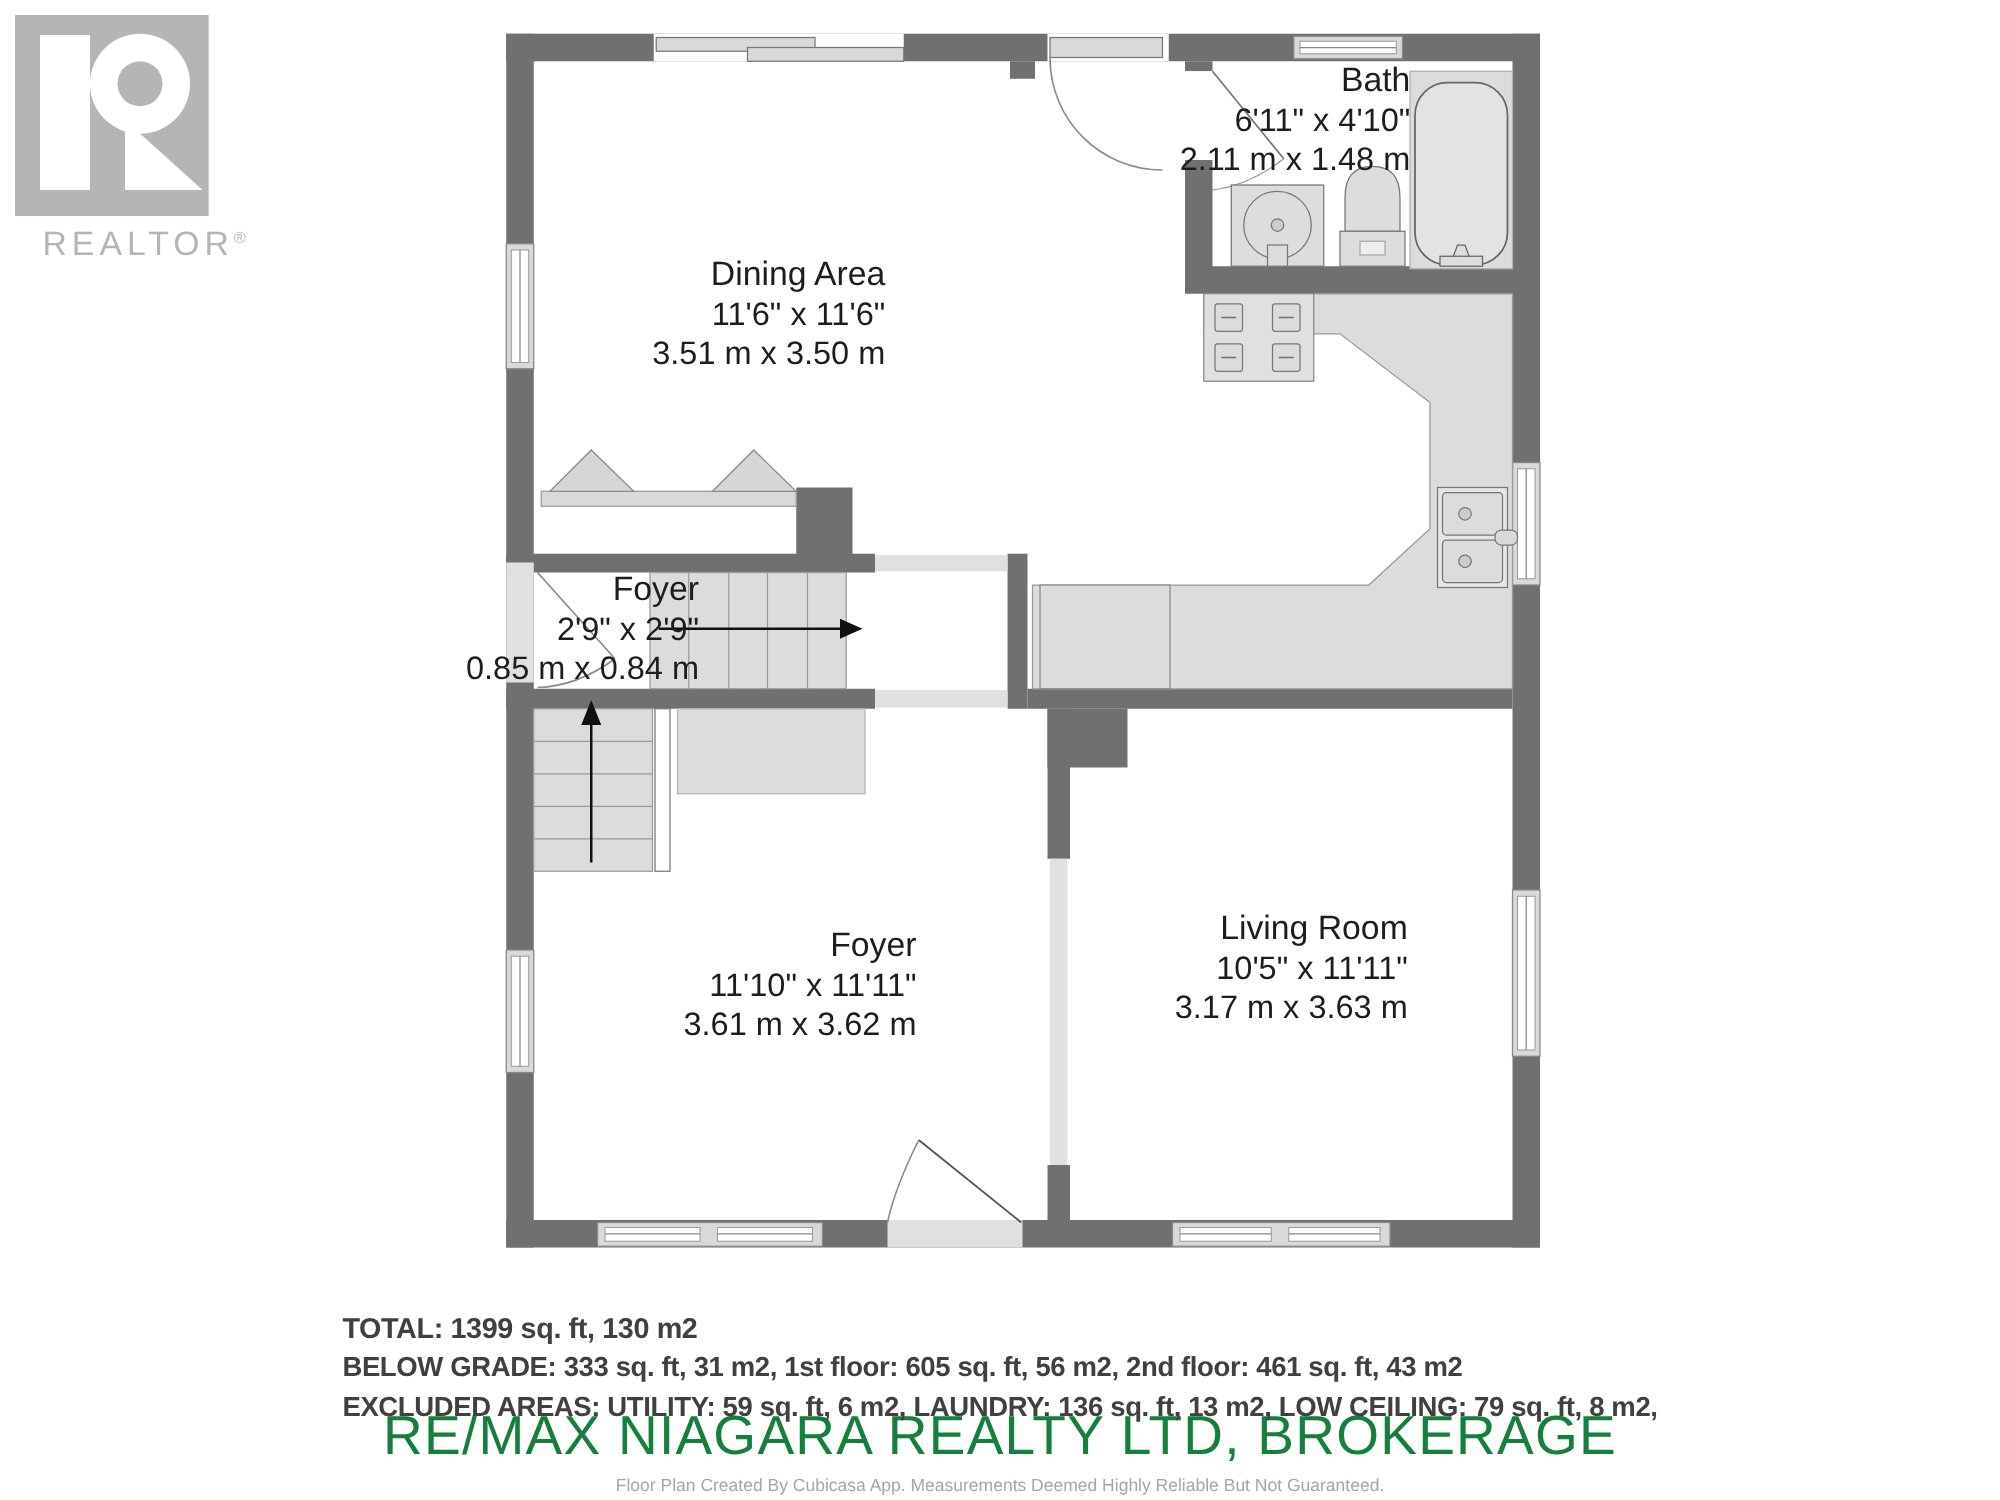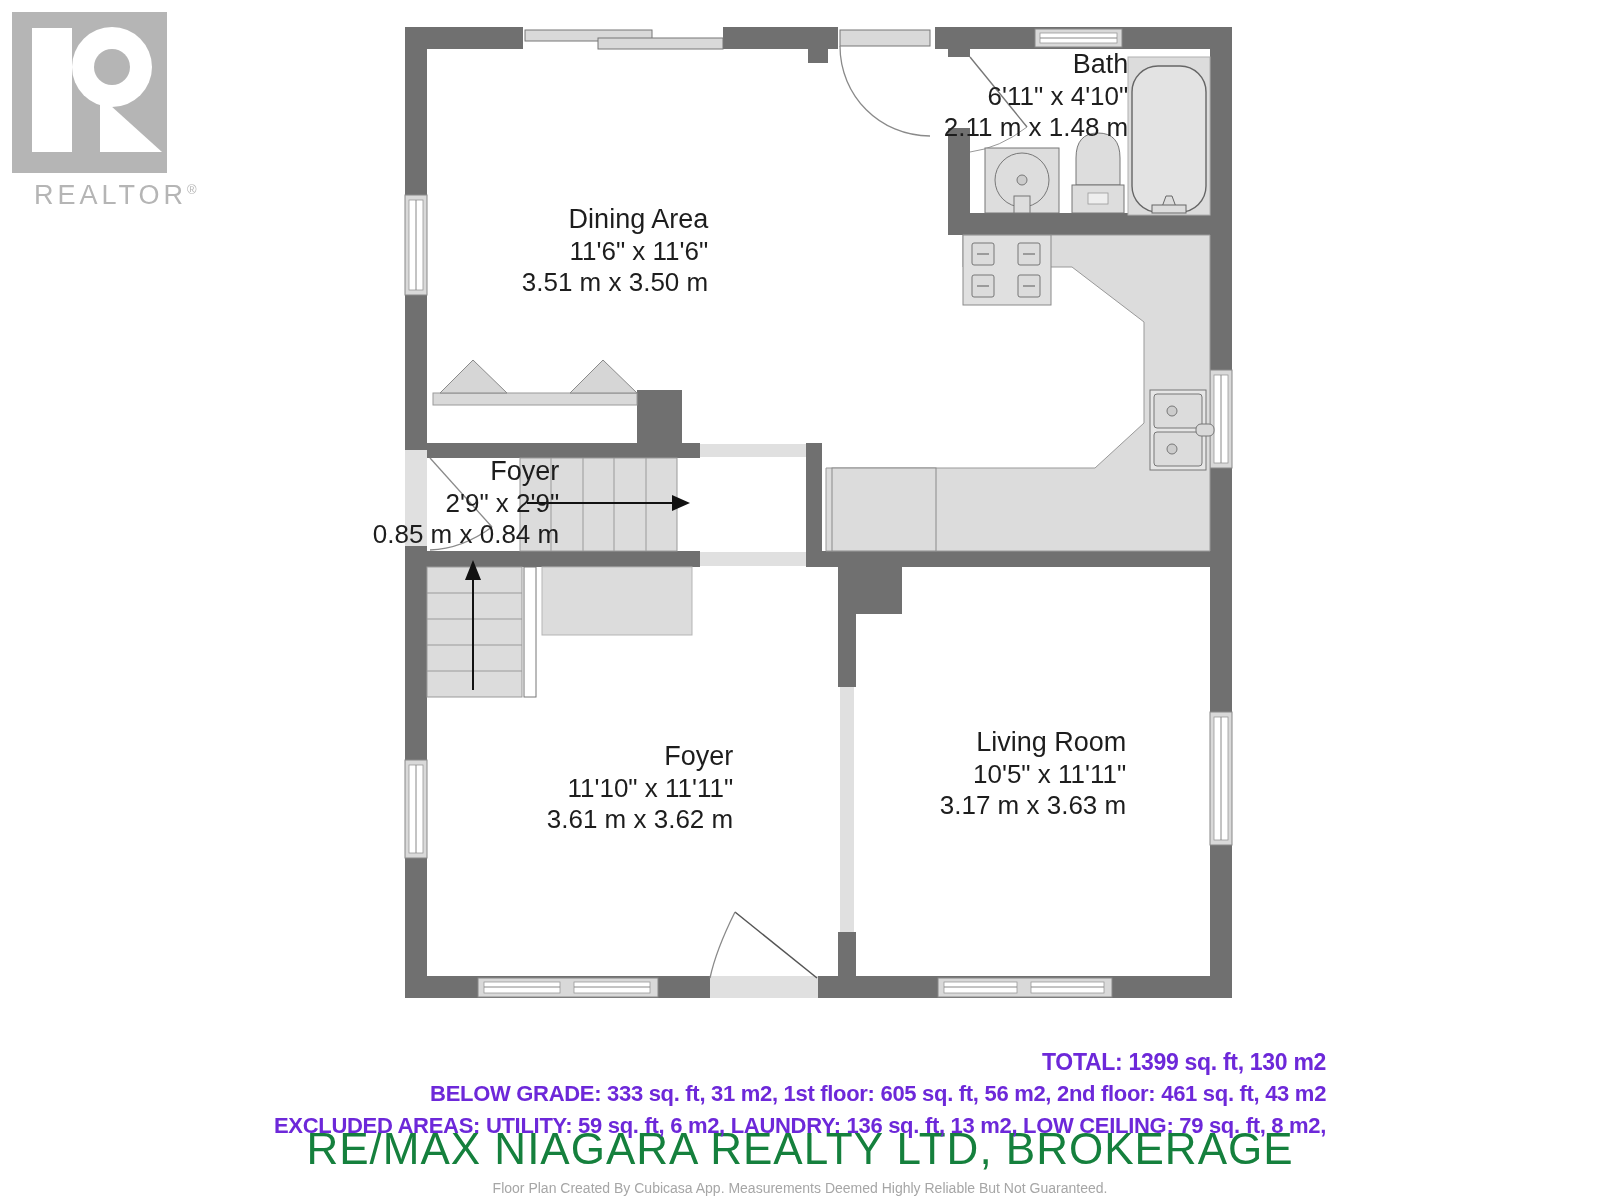--- a/index.html
+++ b/index.html
@@ -4,21 +4,21 @@
 <style>
   html,body{margin:0;padding:0;background:#fff;}
   #canvas{position:relative;width:1600px;height:1200px;background:#fff;overflow:hidden;
           font-family:"Liberation Sans",sans-serif;}
   .abs{position:absolute;}
   svg{display:block;}
   .room-label{position:absolute;transform:translateX(-50%);text-align:right;
               color:#1d1d1d;white-space:nowrap;z-index:3;}
   .room-label .rname{font-size:27px;line-height:33px;}
   .room-label .rdim{font-size:26px;line-height:31px;}
-  .summary{position:absolute;transform:translateX(-50%);text-align:right;color:#6d28d9;
+  .summary{position:absolute;transform:translateX(-50%);text-align:left;color:#404040;
            white-space:nowrap;z-index:3;}
   .summary .total{font-size:23px;font-weight:700;line-height:32px;letter-spacing:-0.3px;}
   .summary .sline{font-size:22px;font-weight:600;line-height:32px;letter-spacing:-0.3px;}
   .watermark{position:absolute;transform:translateX(-50%);font-size:44px;color:#15803d;
              letter-spacing:1px;white-space:nowrap;z-index:2;font-weight:400;}
   .disclaimer{position:absolute;transform:translateX(-50%);font-size:14px;
               color:#a6a6a6;white-space:nowrap;z-index:3;}
   .logo-text{position:absolute;font-size:27px;letter-spacing:4px;color:#b5b5b5;z-index:3;margin-left:24px;}
   .logo-text sup{font-size:13px;letter-spacing:0;}
 </style>

